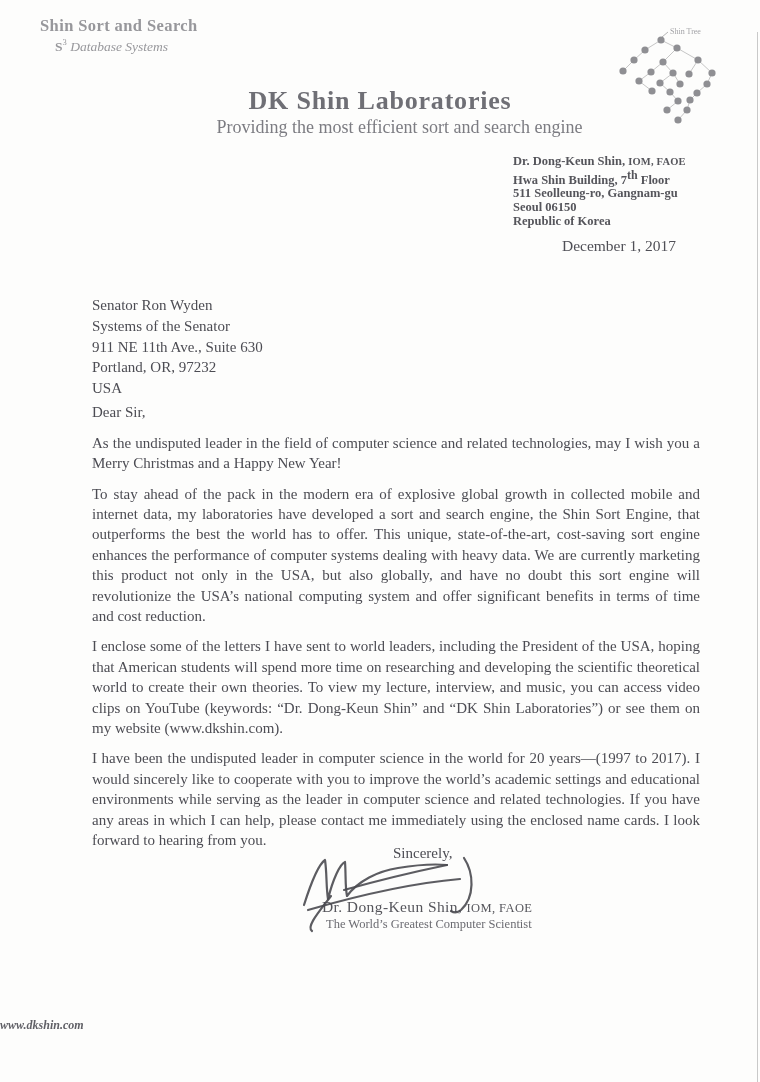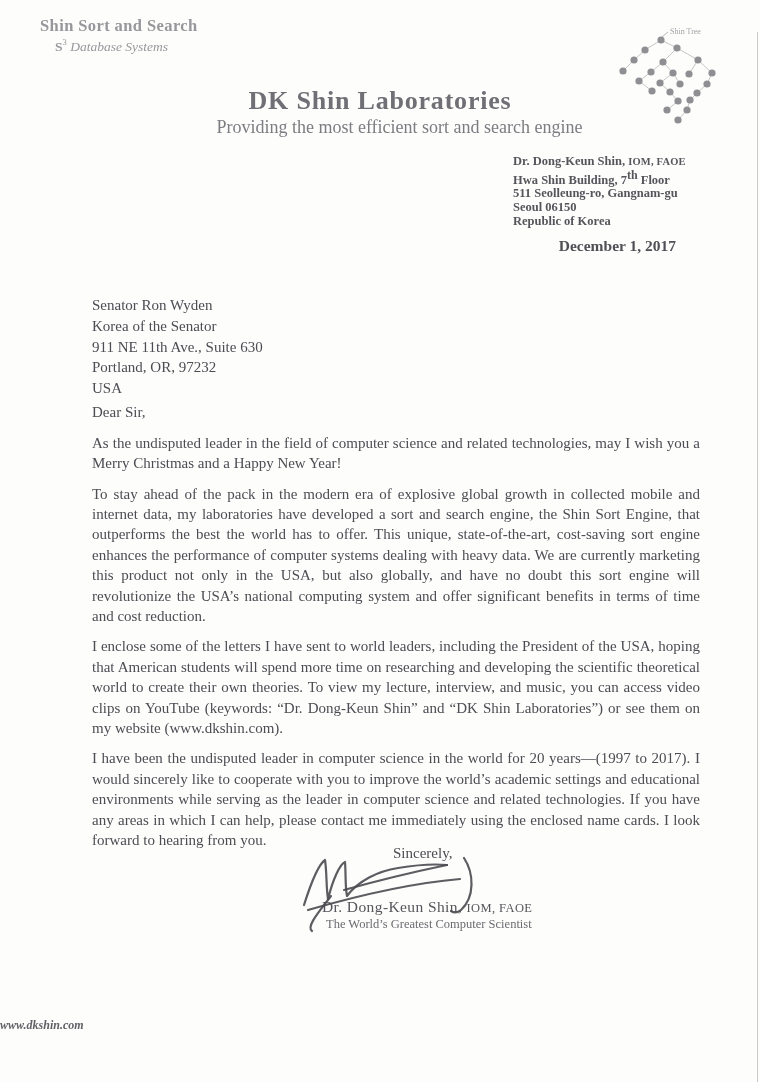--- a/index.html
+++ b/index.html
@@ -24,21 +24,21 @@
   .masthead{position:absolute;left:0;right:0;top:86px;text-align:center;}
   .company{font-size:26px;font-weight:bold;letter-spacing:.8px;color:#6f6f75;}
   .tagline{font-size:18px;color:#7c7c82;margin-top:1px;padding-left:39px;}
 
   
   .sender{position:absolute;left:513px;top:155px;font-weight:bold;
           font-size:12.5px;line-height:13.6px;color:#55555b;}
   .sender .honors{font-size:10.5px;letter-spacing:.2px;}
   .sender sup{font-size:12px;}
 
-  .date{position:absolute;right:84px;top:237px;font-size:15.5px;color:#4f4f56;font-weight:bold;}
+  .date{position:absolute;right:84px;top:237px;font-size:15.5px;color:#4f4f56;}
 
   
   .letter{position:absolute;left:92px;top:295px;width:608px;font-size:15px;}
   .recipient div{line-height:20.8px;}
   .salutation{margin-top:3px;line-height:20.8px;}
   .letter p{margin:10px 0 0 0;line-height:20.4px;text-align:justify;}
 
   
   .valediction{position:absolute;left:393px;top:845px;font-size:15px;text-align:right;}
   .signature{position:absolute;left:298px;top:853px;z-index:2;}
@@ -104,21 +104,21 @@
     <div>511 Seolleung-ro, Gangnam-gu</div>
     <div>Seoul 06150</div>
     <div>Republic of Korea</div>
   </div>
 
   <div class="date">December 1, 2017</div>
 
   <div class="letter">
     <div class="recipient">
       <div>Senator Ron Wyden</div>
-      <div>Korea of the Senator</div>
+      <div>Systems of the Senator</div>
       <div>911 NE 11th Ave., Suite 630</div>
       <div>Portland, OR, 97232</div>
       <div>USA</div>
     </div>
     <div class="salutation">Dear Sir,</div>
     <p>As the undisputed leader in the field of computer science and related technologies, may I wish you a Merry Christmas and a Happy New Year!</p>
     <p>To stay ahead of the pack in the modern era of explosive global growth in collected mobile and internet data, my laboratories have developed a sort and search engine, the Shin Sort Engine, that outperforms the best the world has to offer. This unique, state-of-the-art, cost-saving sort engine enhances the performance of computer systems dealing with heavy data. We are currently marketing this product not only in the USA, but also globally, and have no doubt this sort engine will revolutionize the USA’s national computing system and offer significant benefits in terms of time and cost reduction.</p>
     <p>I enclose some of the letters I have sent to world leaders, including the President of the USA, hoping that American students will spend more time on researching and developing the scientific theoretical world to create their own theories. To view my lecture, interview, and music, you can access video clips on YouTube (keywords: “Dr. Dong-Keun Shin” and “DK Shin Laboratories”) or see them on my website (www.dkshin.com).</p>
     <p>I have been the undisputed leader in computer science in the world for 20 years—(1997 to 2017). I would sincerely like to cooperate with you to improve the world’s academic settings and educational environments while serving as the leader in computer science and related technologies. If you have any areas in which I can help, please contact me immediately using the enclosed name cards. I look forward to hearing from you.</p>
   </div>

